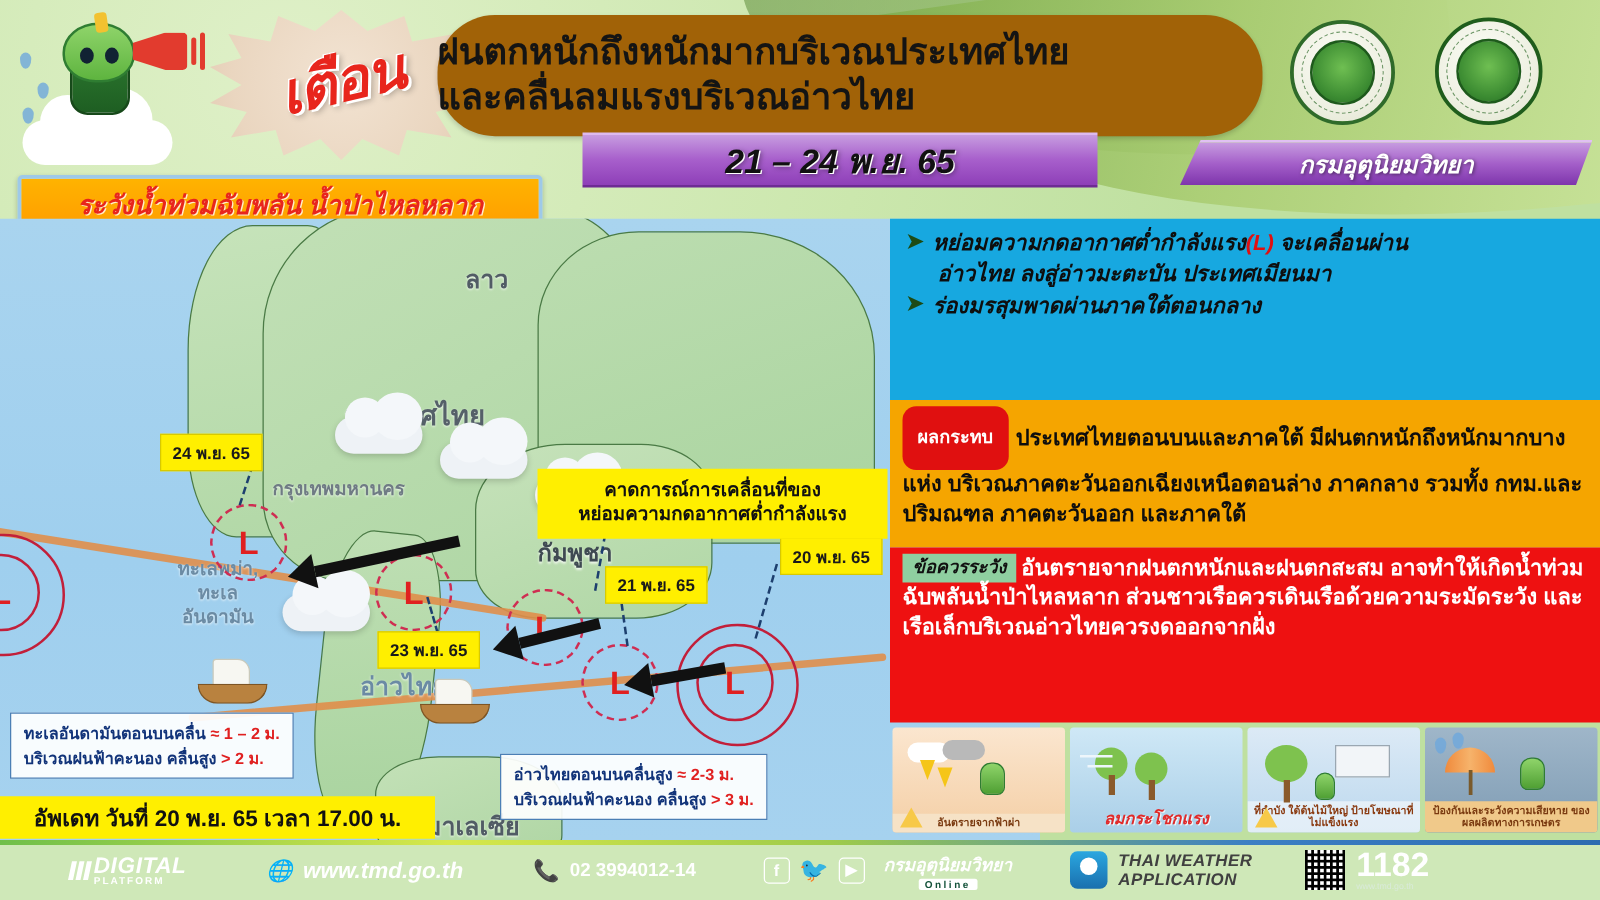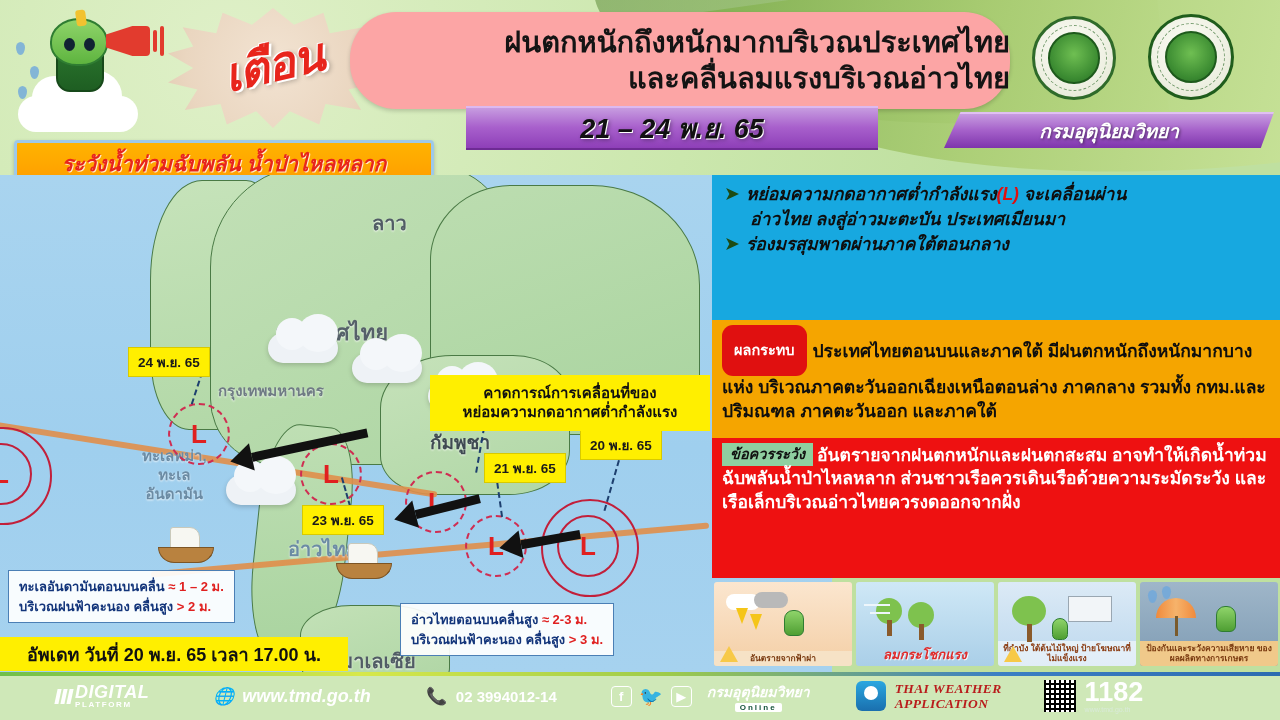--- a/index.html
+++ b/index.html
@@ -88,22 +88,22 @@
     position: absolute; left: 186px; top: 28px; width: 175px;
     text-align: center; font-size: 46px; font-weight: 700; font-style: italic;
     color: #e8251c; transform: rotate(-13deg);
     text-shadow: 2px 2px 0 #fff, -1px -1px 0 #fff, 3px 3px 5px rgba(0,0,0,.28);
     letter-spacing: -1px;
   }
 
   
   .title-pill {
     position: absolute; left: 350px; top: 12px; width: 660px; height: 97px;
-    background: #fca5a5; border-radius: 46px;
-    display: flex; flex-direction: column; align-items: flex-end; justify-content: center;
+    background: #a16207; border-radius: 46px;
+    display: flex; flex-direction: column; align-items: flex-start; justify-content: center;
     box-shadow: 0 2px 4px rgba(0,0,0,.18);
   }
   .title-line { font-size: 29px; font-weight: 700; color: #141414; line-height: 1.22; white-space: nowrap; }
 
   .date-pill {
     position: absolute; left: 466px; top: 106px; width: 412px; height: 44px;
     background: linear-gradient(180deg, #c79ce0 0%, #a860cc 48%, #8e3fb8 100%);
     display: flex; align-items: center; justify-content: center;
     border-top: 2px solid #ddb9ef; border-bottom: 2px solid #6e2b94;
   }
@@ -253,21 +253,21 @@
 
   .date-tag {
     position: absolute; background: #ffef00; color: #1a1a1a;
     font-size: 13.5px; font-weight: 700; padding: 3px 9px; white-space: nowrap;
     border: 1px solid #d8c900;
   }
   .dt-24 { left: 128px; top: 172px; }
   .dt-23 { left: 302px; top: 330px; }
   .dt-22 { left: 466px; top: 222px; }
   .dt-21 { left: 484px; top: 278px; }
-  .dt-20 { left: 580px; top: 255px; }
+  .dt-20 { left: 624px; top: 255px; }
 
   .leader { position: absolute; border-left: 2px dashed #1d3f6e; }
   .ld-24 { left: 196px; top: 196px; height: 34px; transform: rotate(18deg); }
   .ld-23 { left: 345px; top: 302px; height: 30px; transform: rotate(-16deg); }
   .ld-22 { left: 480px; top: 242px; height: 56px; transform: rotate(10deg); }
   .ld-21 { left: 498px; top: 298px; height: 44px; transform: rotate(-8deg); }
   .ld-20 { left: 612px; top: 275px; height: 62px; transform: rotate(16deg); }
 
   .callout {
     position: absolute; left: 430px; top: 200px; width: 280px; height: 56px;
@@ -435,21 +435,21 @@
   .app-ic {
     width: 30px; height: 30px; border-radius: 6px;
     background: linear-gradient(180deg, #2aa7e0 0%, #1a6fae 100%);
     position: relative; overflow: hidden;
   }
   .app-ic:after {
     content: ""; position: absolute; left: 8px; top: 5px; width: 14px; height: 14px;
     background: #fff; border-radius: 50%;
   }
   .f-app .lines { display: flex; flex-direction: column; line-height: 1.12; }
-  .f-app .lines span { font-size: 13.5px; font-weight: 700; font-style: italic; color: #b91c1c; letter-spacing: .4px; font-family: Liberation Serif, serif; }
+  .f-app .lines span { font-size: 13.5px; font-weight: 700; font-style: italic; color: #404040; letter-spacing: .4px; }
   .f-qr { margin-left: 42px; display: flex; align-items: center; gap: 9px; }
   .qr {
     width: 32px; height: 32px; background: #fff;
     background-image:
       linear-gradient(90deg, #000 2px, transparent 2px),
       linear-gradient(0deg, #000 2px, transparent 2px);
     background-size: 5px 5px;
   }
   .f-qr .num { font-size: 27px; font-weight: 700; color: #fff; line-height: 1; }
   .f-qr .sub { font-size: 7px; color: #d9ead9; }

